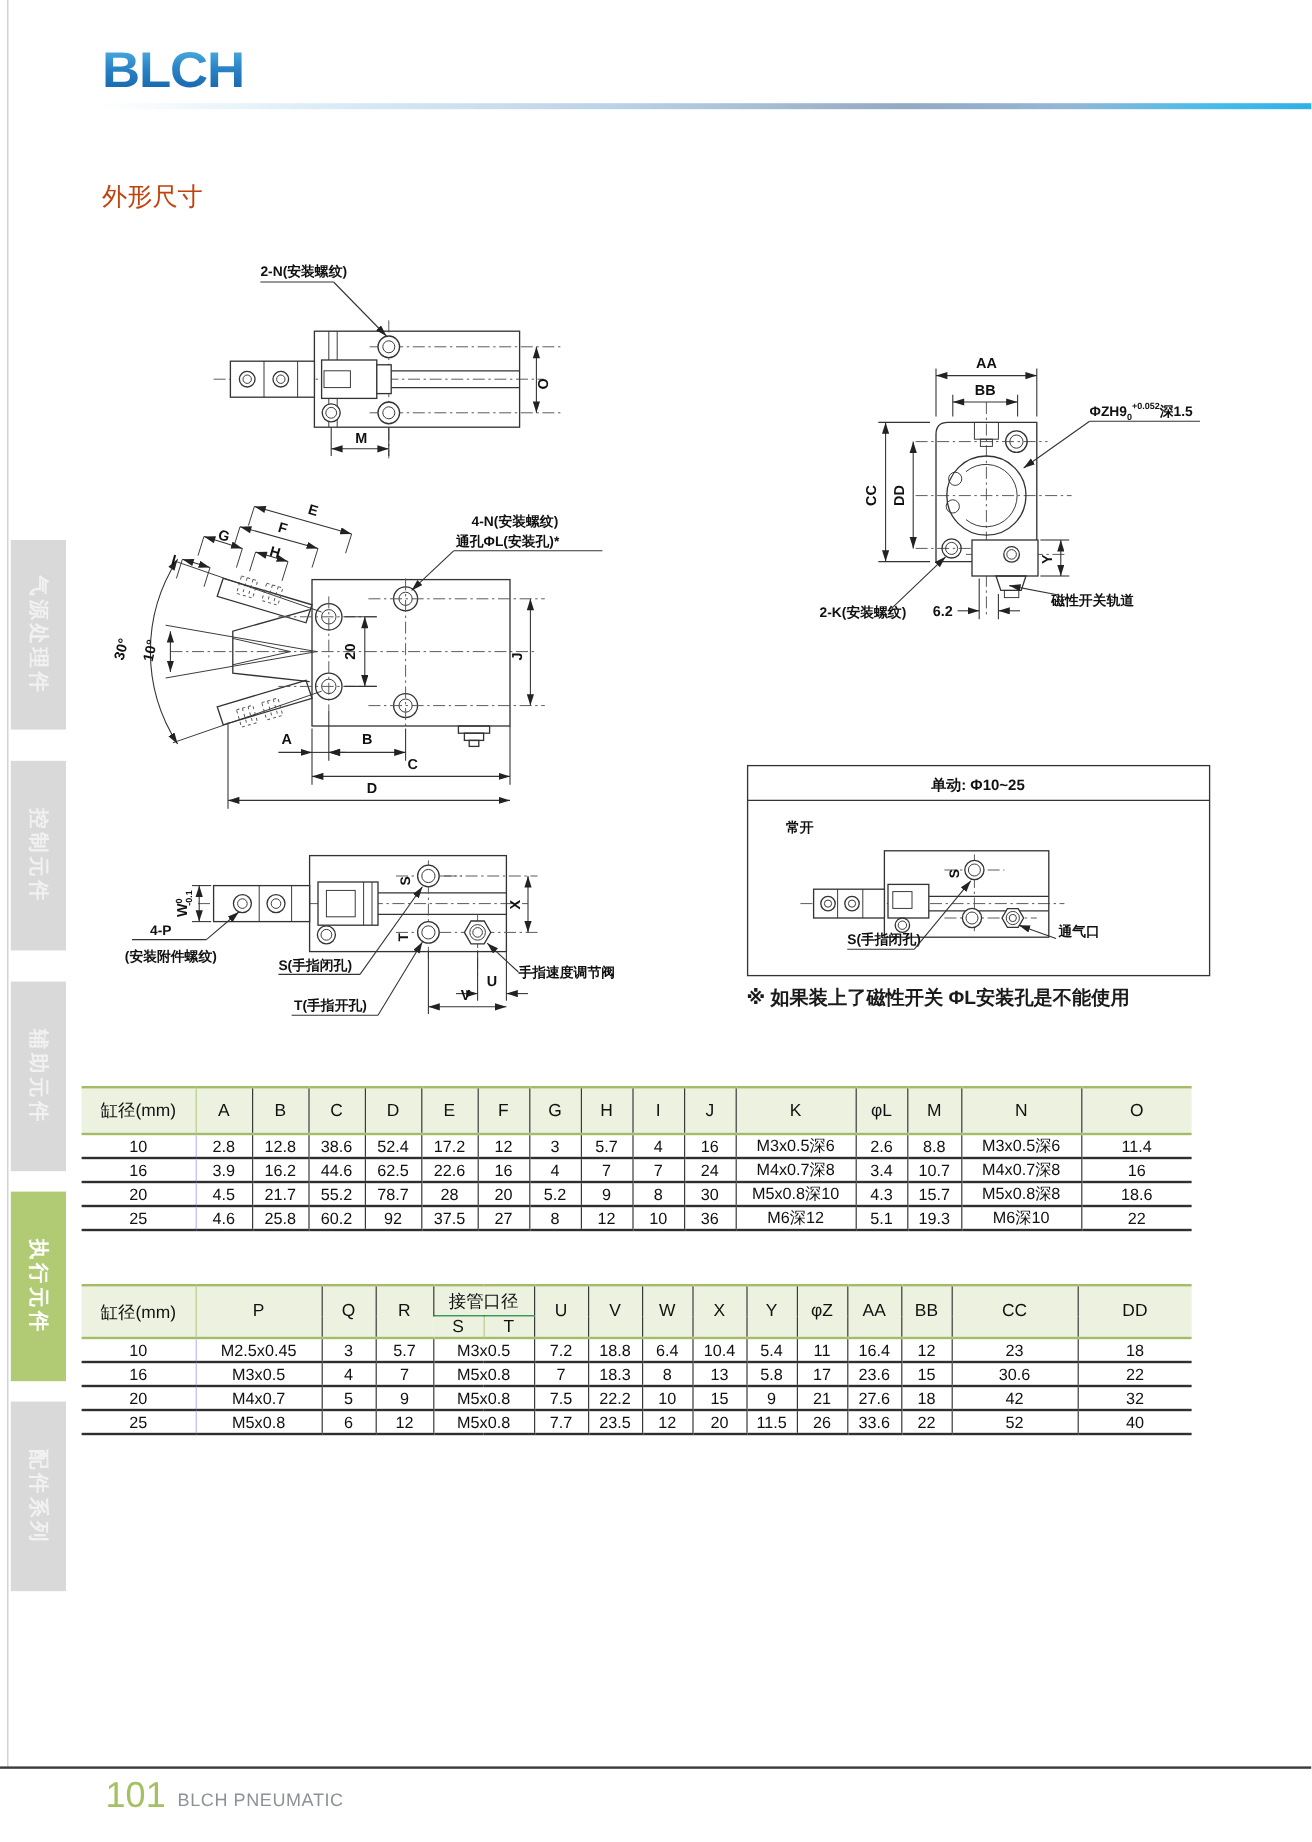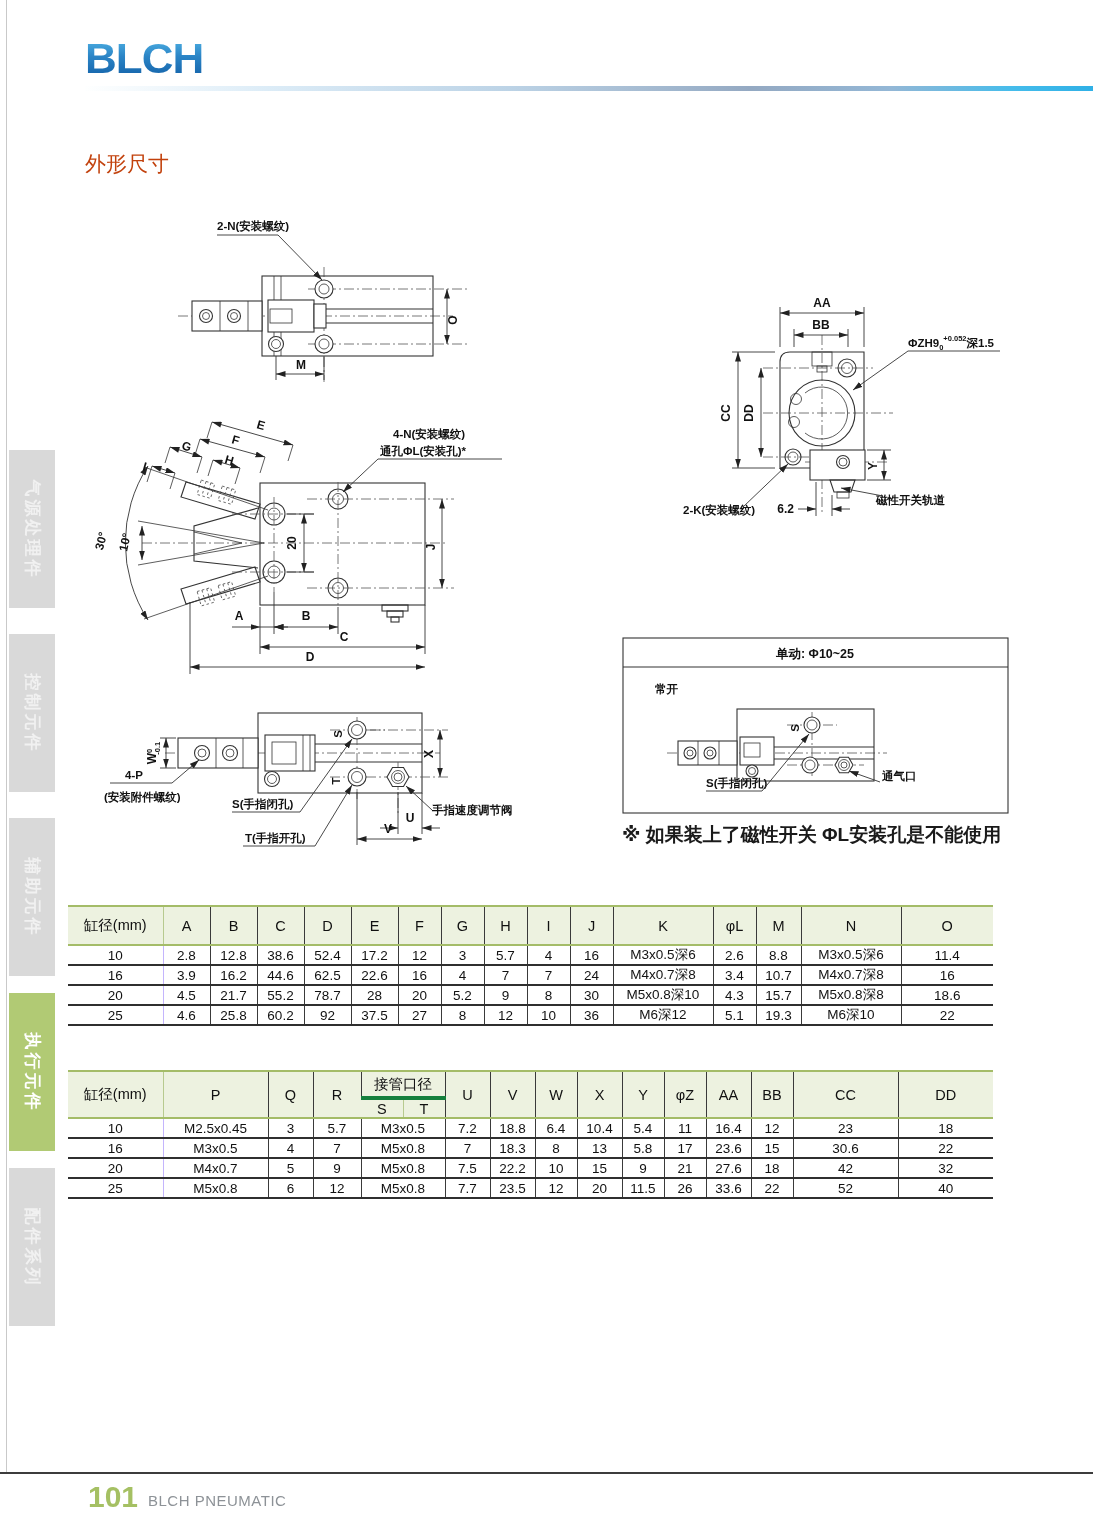--- a/index.html
+++ b/index.html
@@ -31,41 +31,41 @@
   svg.draw{position:absolute;overflow:visible;}
   .ol{stroke:#333;stroke-width:1.1;fill:none;}
   .olw{stroke:#333;stroke-width:1.1;fill:#fff;}
   .thin{stroke:#333;stroke-width:.8;fill:none;}
   .cl{stroke:#555;stroke-width:.8;fill:none;stroke-dasharray:10 3 2 3;}
   .dim{stroke:#333;stroke-width:.9;fill:none;}
   .hatch{stroke:#555;stroke-width:.8;fill:none;stroke-dasharray:2.5 2.5;}
   text{fill:#111;}
   .lbl{font-size:11.5px;font-weight:bold;}
   .dimtxt{font-size:12px;font-weight:bold;}
-  .note{position:absolute;left:622px;top:822px;font-size:19px;font-weight:bold;color:#1a1a1a;}
+  .note{position:absolute;left:622px;top:822px;font-size:16px;font-weight:bold;color:#1a1a1a;}
 
   
   table.dim-table{position:absolute;left:68px;border-collapse:collapse;table-layout:fixed;
         width:925px;background:#fff;color:#111;}
   .dim-table th{background:#edf2e0;border-top:2px solid #a4bc68;border-bottom:2px solid #a4bc68;
         font-weight:normal;font-size:14.5px;height:37px;padding:0 2px;}
   .dim-table td{height:18px;border-bottom:2px solid #2f2f2f;text-align:center;
         font-size:13.5px;padding:0 1px;white-space:nowrap;}
   .dim-table th,.dim-table td{border-left:1px solid #3a3a3a;}
   .dim-table th:first-child,.dim-table td:first-child{border-left:none;}
   .dim-table tr th:nth-child(2){border-left:1px solid #b7ca8f;}
   .dim-table td:nth-child(2){border-left:1px solid #c4b5fd;}
-  #table2 th.pipe{border-bottom:4px solid #15803d;height:24px;}
+  #table2 th.pipe{border-bottom:1px solid #15803d;height:24px;}
   #table2 th.sub{border-top:none;height:17px;}
   #table1{top:905px;}
   #table2{top:1070px;}
 
   
   .foot-rule{position:absolute;left:0;top:1472px;width:1093px;height:2px;background:#3c3c3c;}
-  .page-num{position:absolute;left:88px;top:1480px;font-size:30px;color:#a5c063;font-weight:700;}
+  .page-num{position:absolute;left:88px;top:1480px;font-size:30px;color:#a5c063;font-weight:400;}
   .brand{position:absolute;left:148px;top:1492px;font-size:15px;color:#8d9297;letter-spacing:.5px;}
 </style>
 </head>
 <body>
 
 <div class="page">
 
   <svg width="0" height="0" style="position:absolute">
     <defs>
       <marker id="arE" markerWidth="11" markerHeight="8" refX="9.5" refY="3" orient="auto" markerUnits="userSpaceOnUse">

